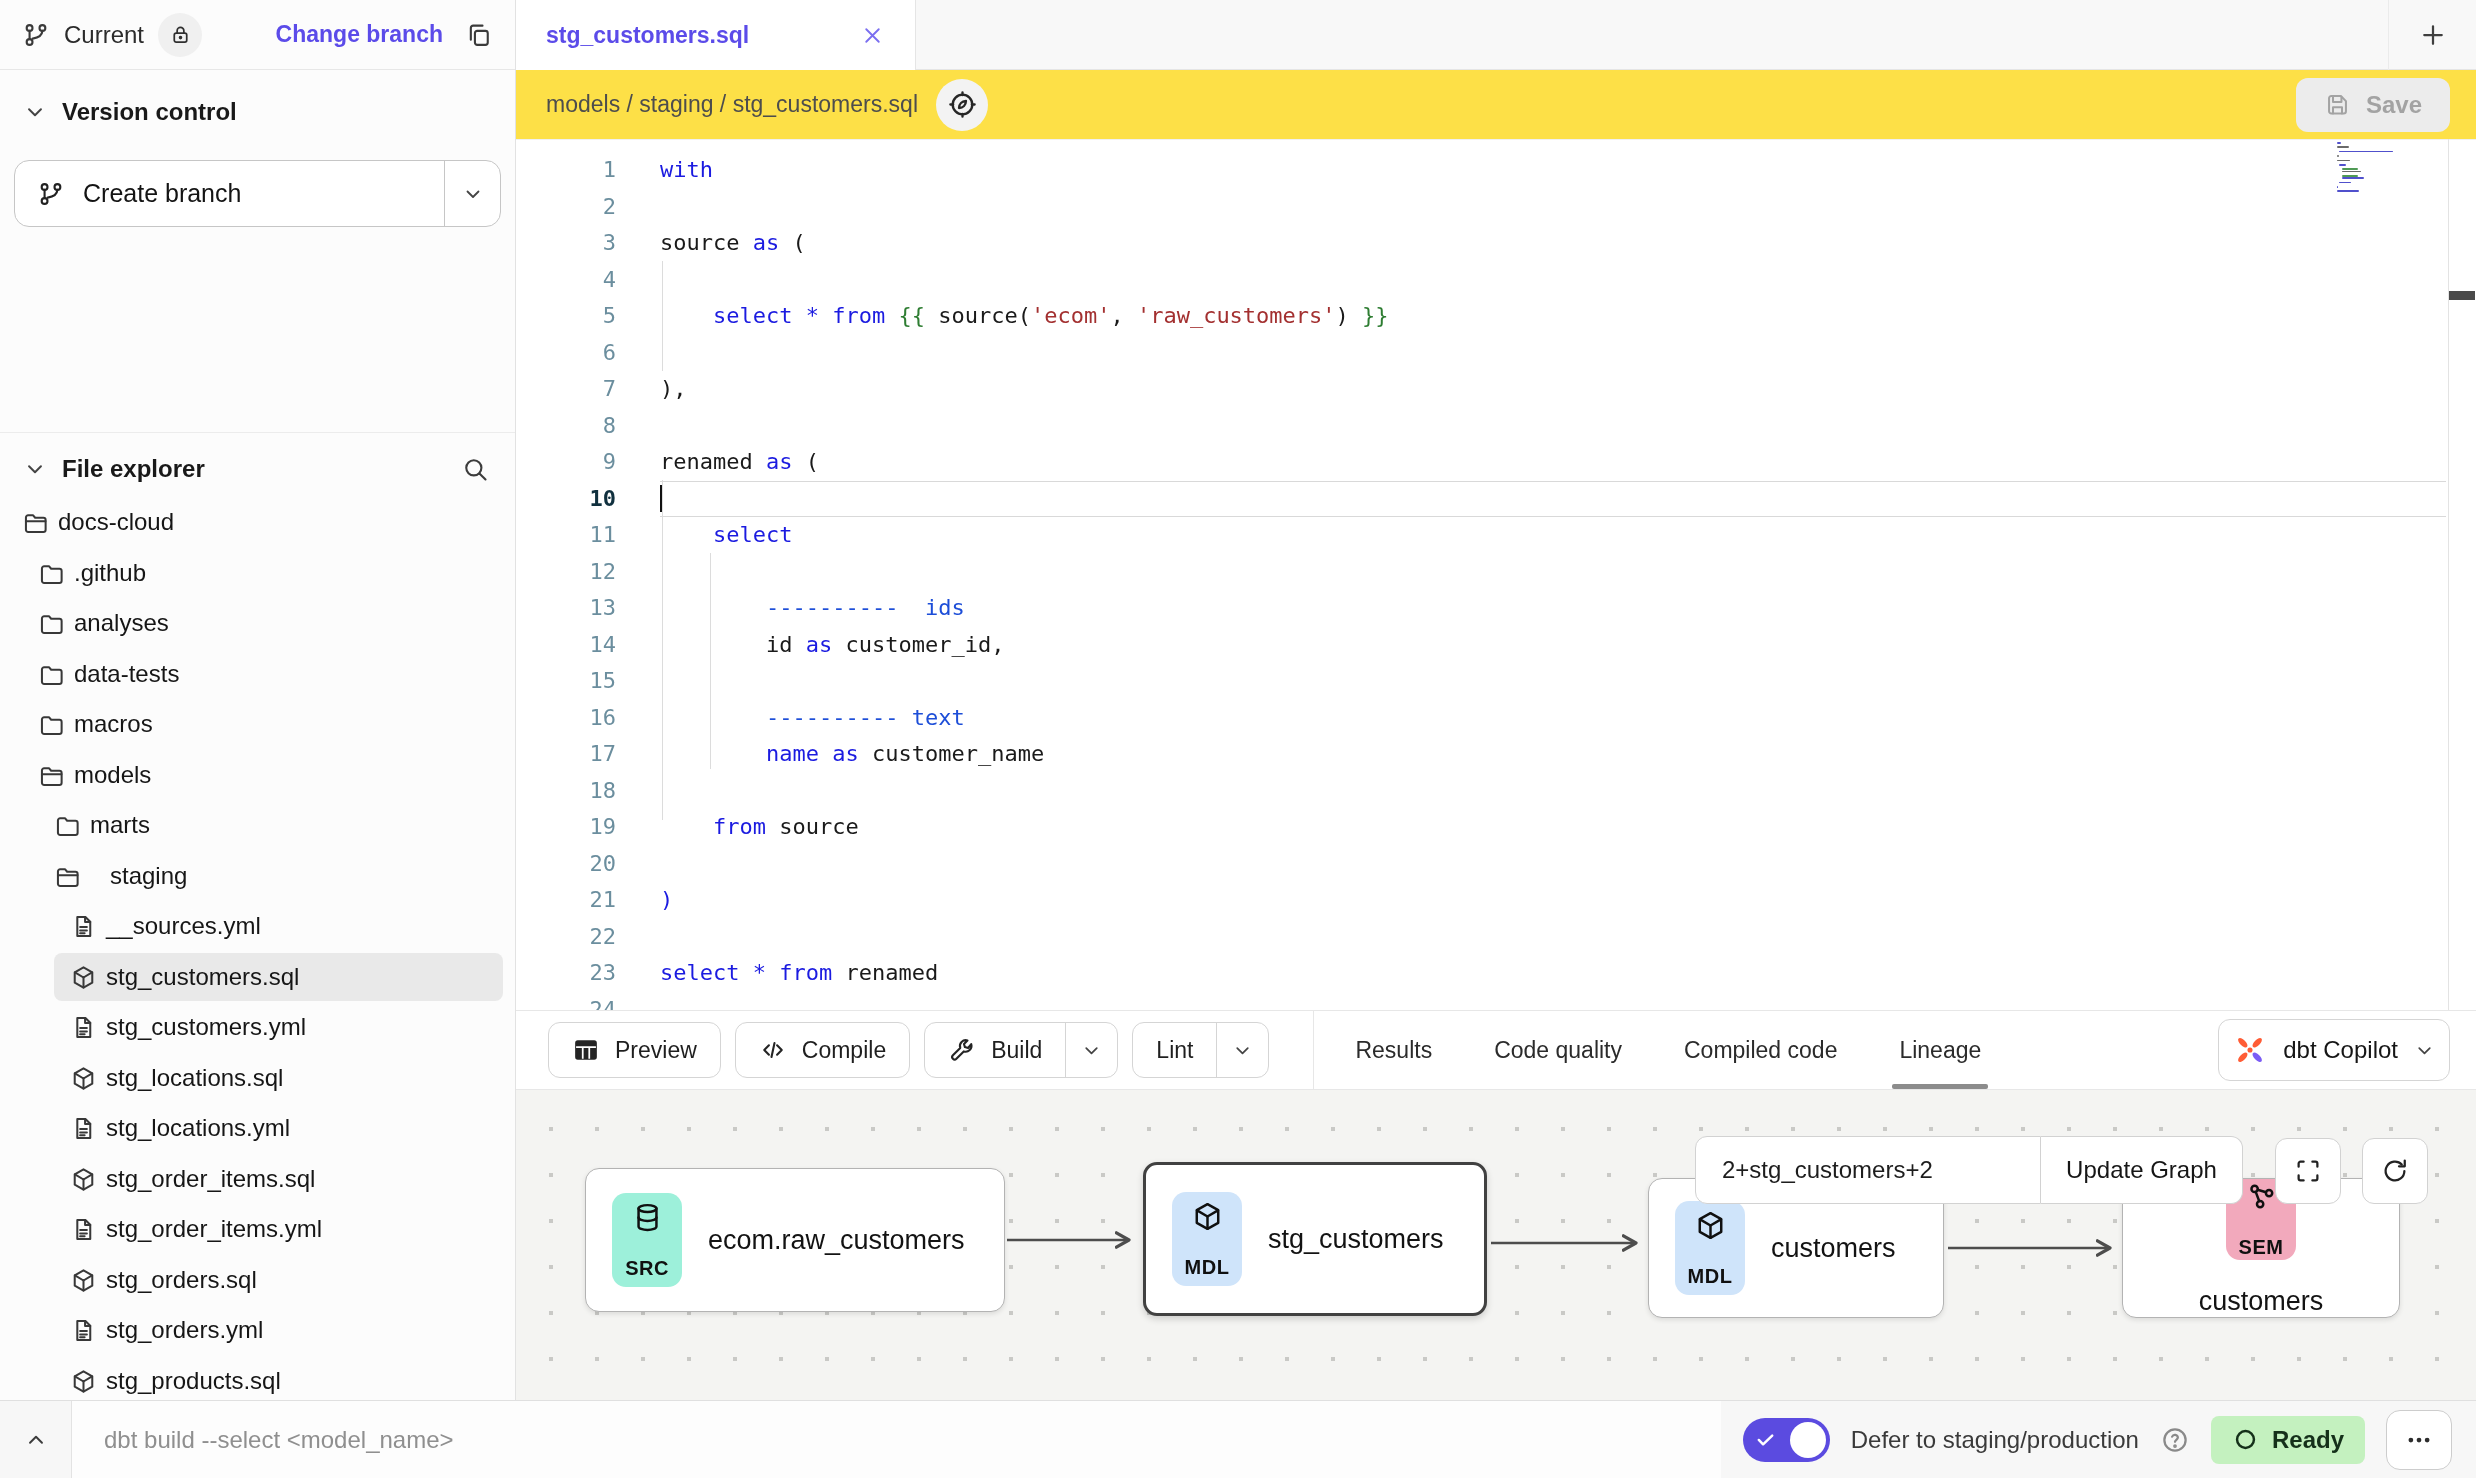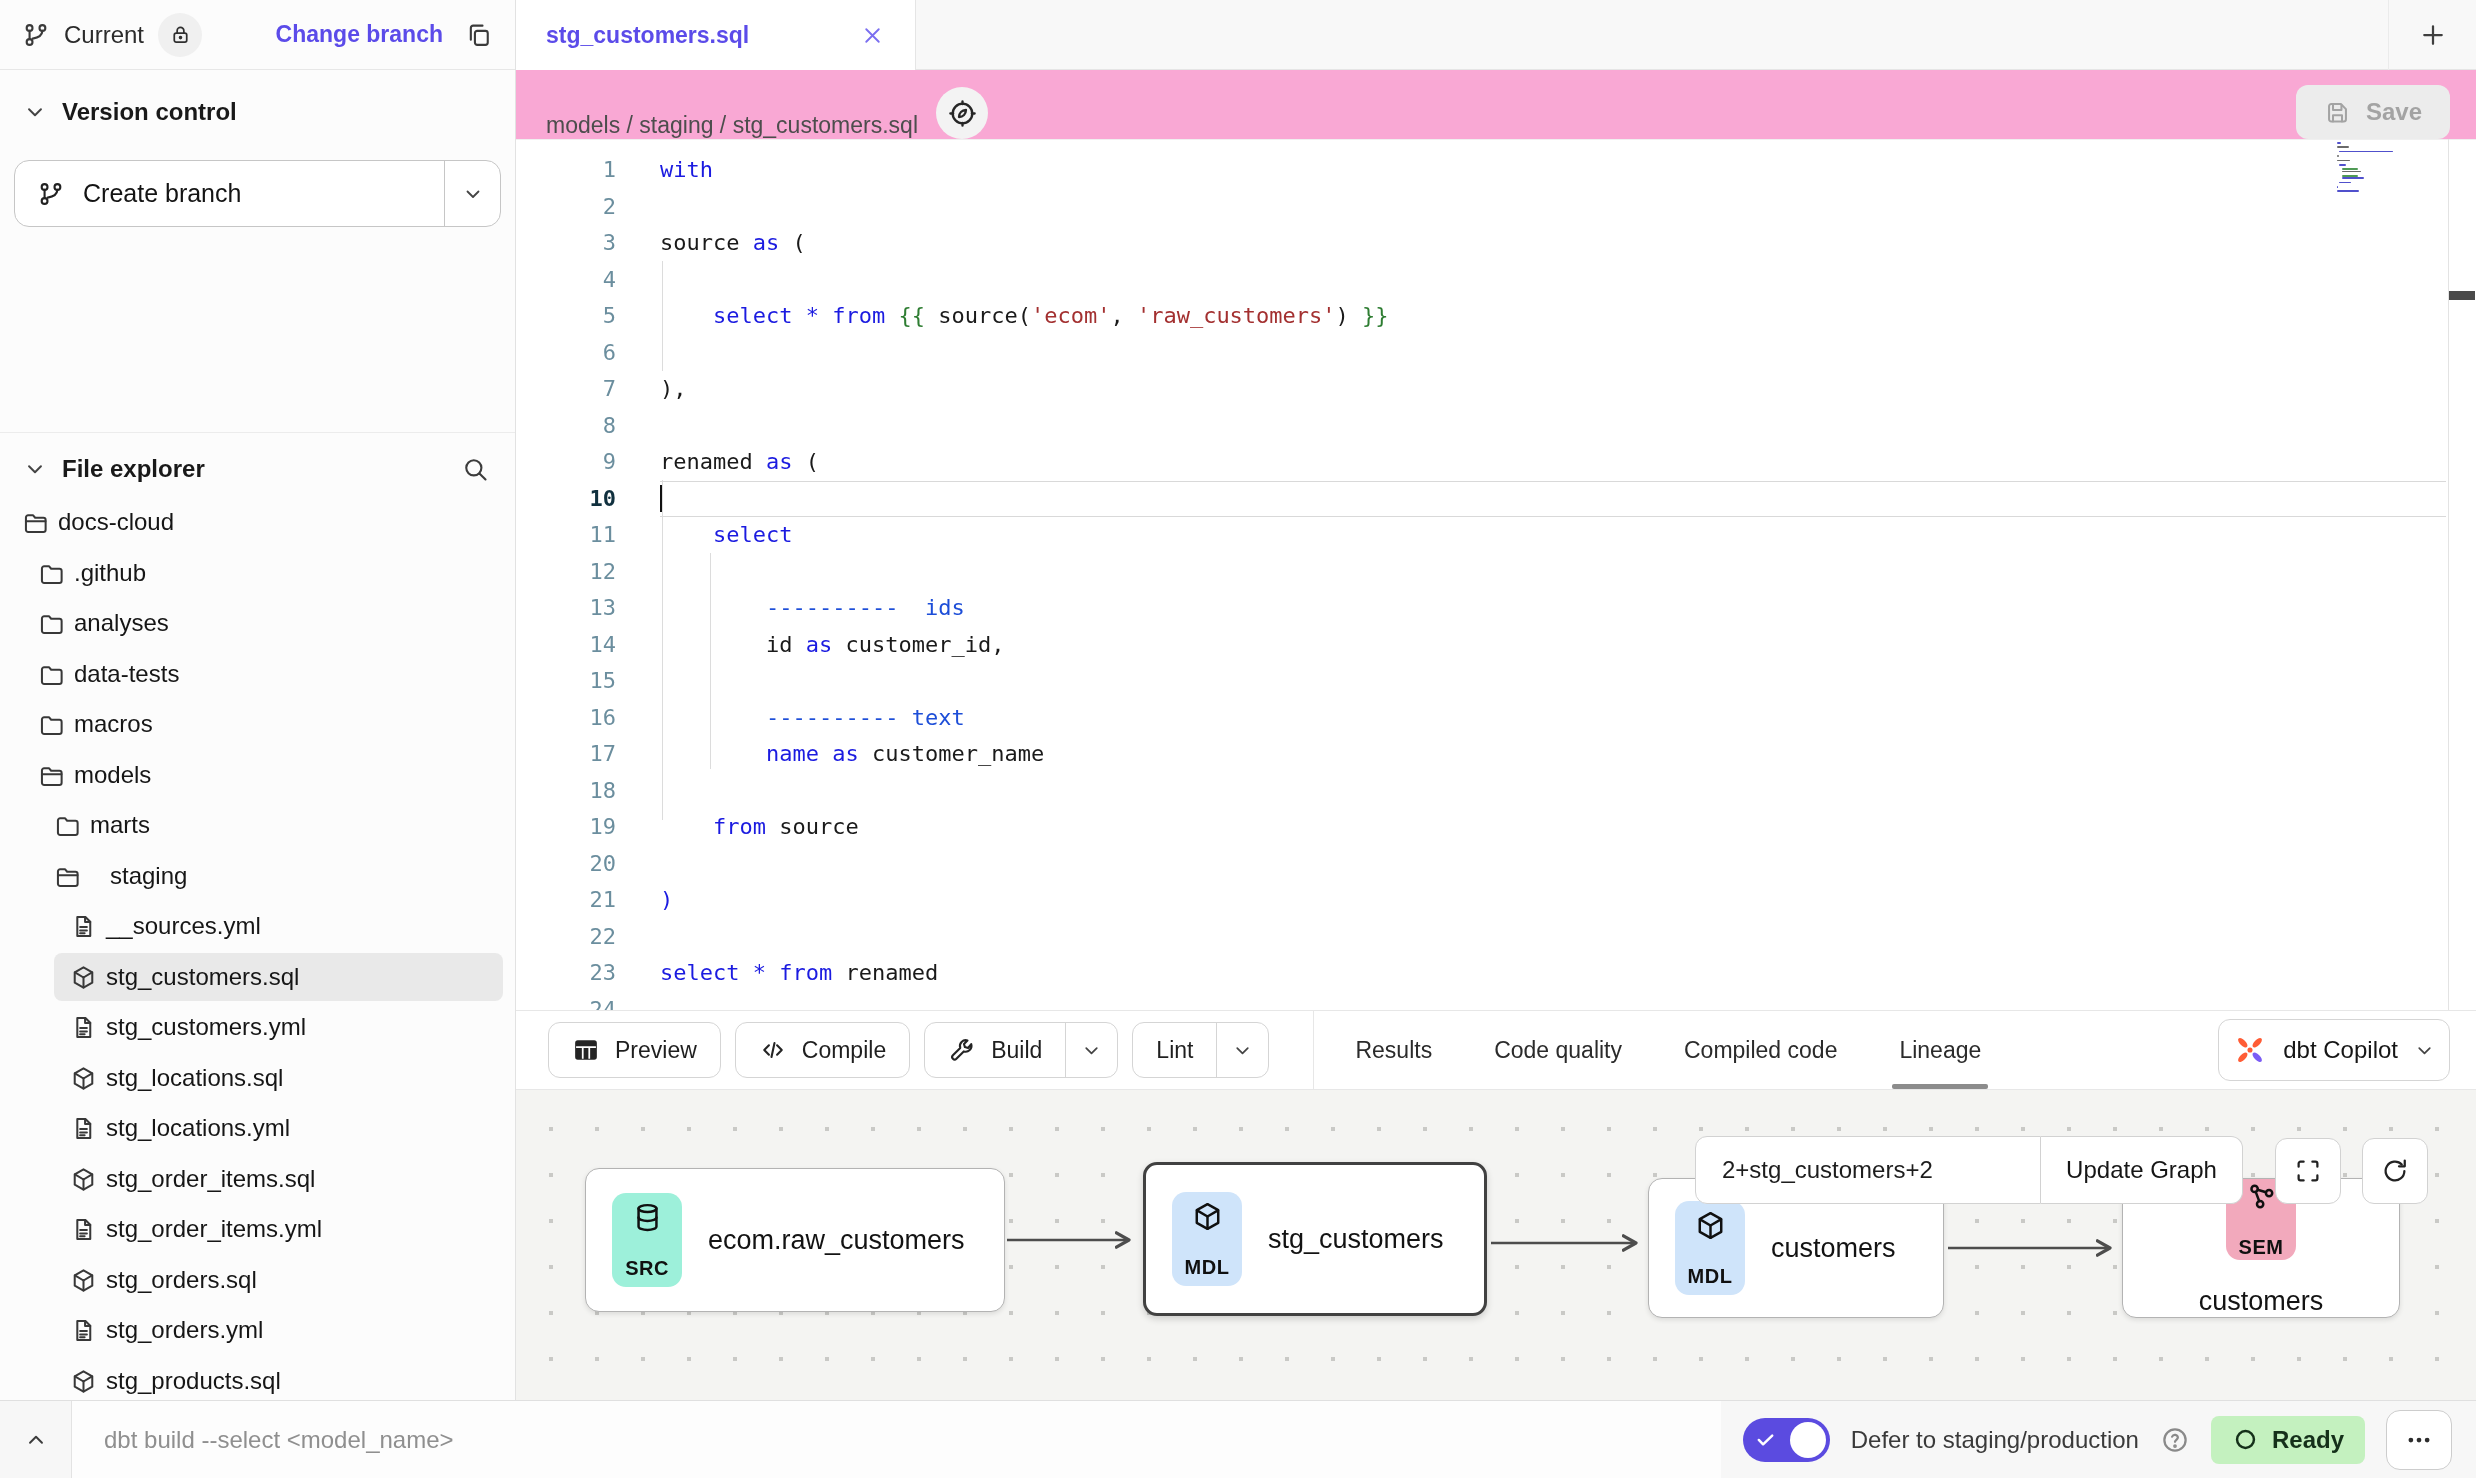--- a/index.html
+++ b/index.html
@@ -50,22 +50,22 @@
   .tabbar { position:absolute; top:0; left:0; right:0; height:70px; background:#f8f8f8;
             border-bottom:1px solid #e5e5e5; }
   .tab-active { position:absolute; left:0; top:0; width:400px; height:70px; background:#fff;
                 border-right:1px solid #e5e5e5; display:flex; align-items:center; padding:0 30px; }
   .tab-label { font-size:23px; font-weight:600; color:#5b4be9; flex:1; }
   .tab-close { width:25px; height:25px; color:#7b6ff0; }
   .tab-plus { position:absolute; right:0; top:0; width:88px; height:70px; border-left:1px solid #ebebeb;
               display:flex; align-items:center; justify-content:center; }
   .tab-plus .icon { width:30px; height:30px; color:#3f3f3f; }
 
-  .crumb-row { position:absolute; top:70px; left:0; right:0; height:70px; background:#f9a8d4;
-               display:flex; align-items:flex-end; padding:0 26px 0 30px; border-bottom:1px solid #f0f0f0; }
+  .crumb-row { position:absolute; top:70px; left:0; right:0; height:70px; background:#fde047;
+               display:flex; align-items:center; padding:0 26px 0 30px; border-bottom:1px solid #f0f0f0; }
   .crumb-text { font-size:23px; color:#4d4d4d; }
   .crumb-chip { margin-left:18px; width:52px; height:52px; border-radius:26px; background:#f3f3f3;
                 display:flex; align-items:center; justify-content:center; }
   .crumb-chip .icon { width:31px; height:31px; color:#262626; }
   .save-btn { margin-left:auto; height:54px; padding:0 28px; background:#ececec; border-radius:12px;
               display:flex; align-items:center; gap:15px; color:#a3a3a3; font-size:24px; font-weight:700; }
   .save-btn .icon { width:27px; height:27px; }
 
   
   .editor { position:absolute; top:140px; left:0; right:0; height:870px; background:#fff;

